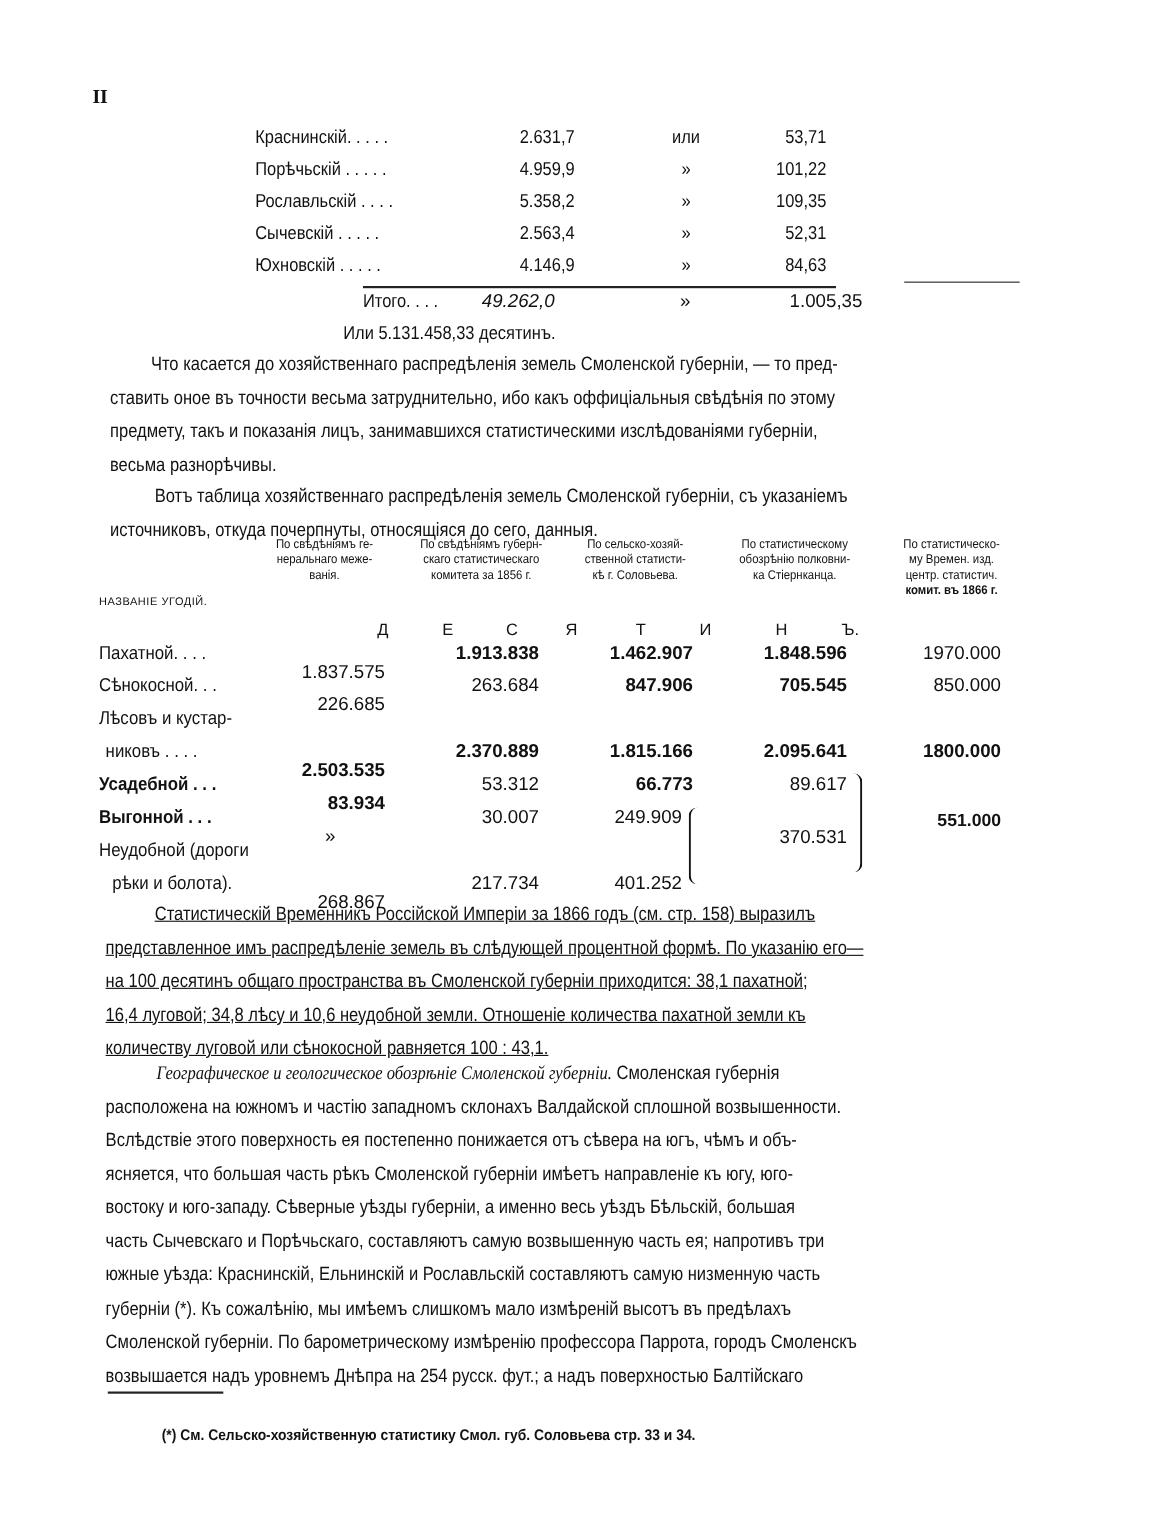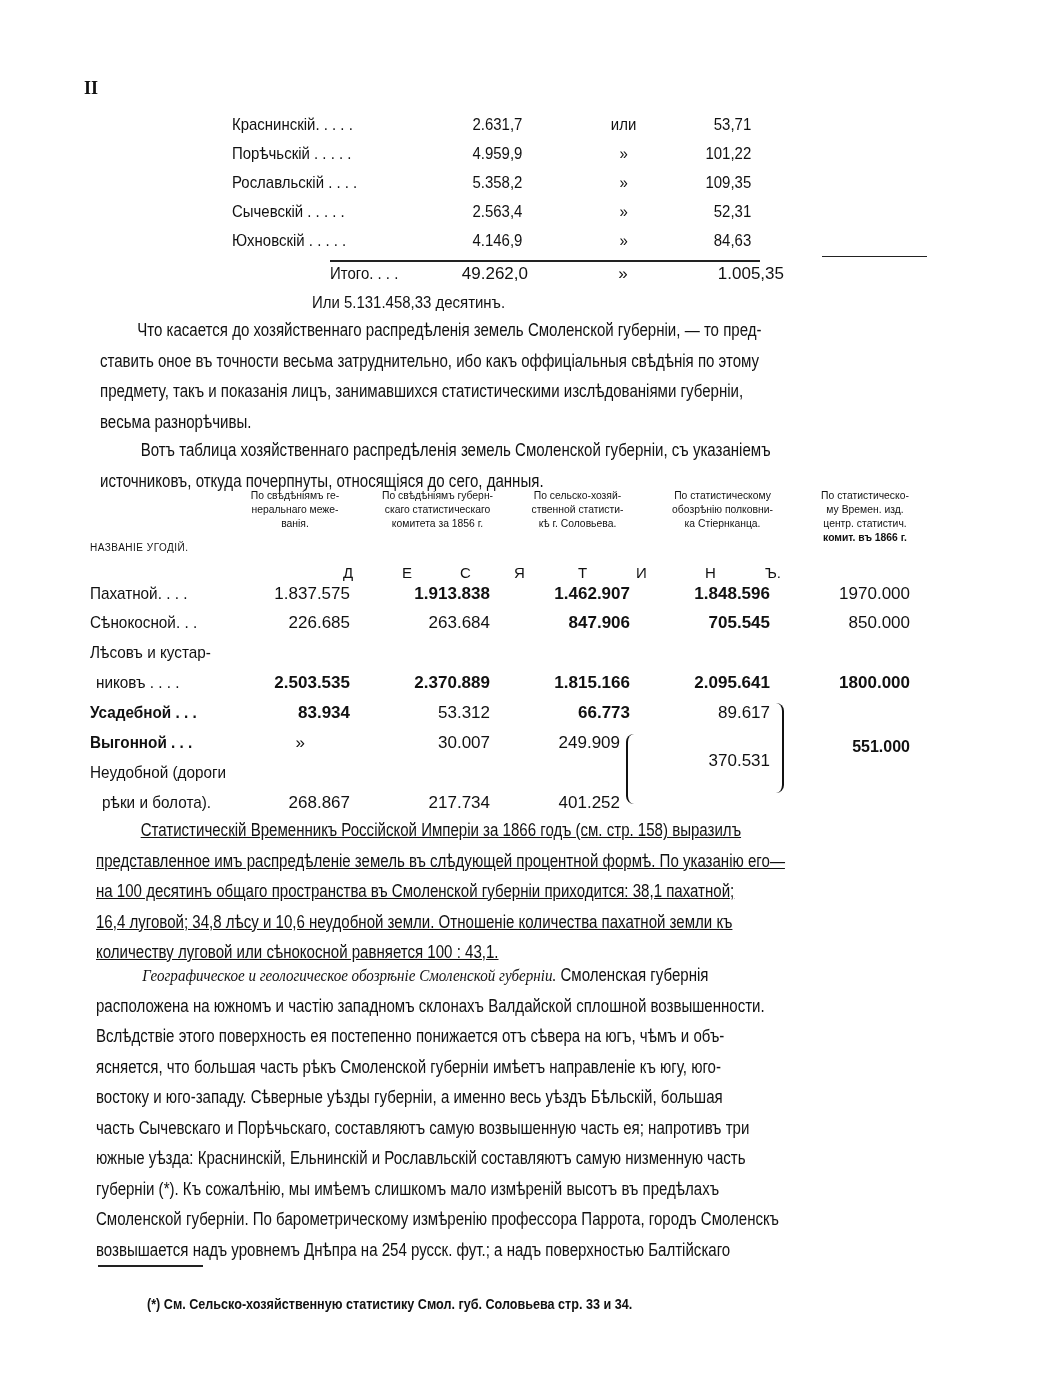--- a/index.html
+++ b/index.html
@@ -28,21 +28,21 @@
   .ital { font-style: italic; font-family: "Liberation Serif", serif; }
 
   
   .tbl { position: absolute; left: 90px; top: 488px; width: 840px; height: 320px; font-family: "Liberation Sans", sans-serif; }
   .th { position: absolute; font-size: 11.5px; line-height: 14px; text-align: center; transform: scaleX(0.9); transform-origin: center top; }
   .th-name { position: absolute; left: 0; top: 54px; font-size: 10px; letter-spacing: 0.5px; }
   .letter { position: absolute; top: 76px; font-size: 15px; }
   .tr { position: absolute; left: 0; width: 840px; font-size: 17px; }
   .rname { position: absolute; left: 0; width: 160px; white-space: nowrap; transform: scaleX(0.9); transform-origin: left top; }
   .cell { position: absolute; text-align: right; width: 110px; white-space: nowrap; }
-  .c1 { left: 150px; }
+  .c1 { left: 150px; margin-top: 17px; }
   .c2 { left: 290px; }
   .c3 { left: 430px; }
   .c4 { left: 570px; text-align: right; }
   .c5 { left: 710px; }
   .bold-num { font-weight: bold; }
 
   .brace { position: absolute; border-color: #111; border-style: solid; }
 
   .fn-rule { position: absolute; left: 98px; top: 1265px; width: 105px; height: 2px; background: #222; }
   .footnote { position: absolute; left: 147px; top: 1296px; font-size: 14px; font-weight: bold; font-family: "Liberation Sans", sans-serif; white-space: nowrap; transform: scaleX(0.9); transform-origin: left top; }
@@ -85,21 +85,21 @@
       <span class="d-pct">84,63</span>
     </div>
   </div>
 </div>
 
 <div class="rule" style="left:330px;top:260px;width:430px;"></div>
 <div class="rule" style="left:822px;top:256px;width:105px;height:1px;"></div>
 
 <div class="total-row" style="left:330px;top:264px;width:500px;height:26px;">
   <span style="position:absolute;left:0;transform:scaleX(0.88);transform-origin:left top;">Итого. . . .</span>
-  <span style="position:absolute;left:108px;width:90px;text-align:right;">49.262,0</span>
+  <span style="position:absolute;left:108px;width:90px;font-style:italic;">49.262,0</span>
   <span style="position:absolute;left:278px;width:30px;text-align:center;">»</span>
   <span style="position:absolute;left:356px;width:98px;text-align:right;">1.005,35</span>
 </div>
 <div class="total-row" style="left:312px;top:293px;transform:scaleX(0.88);transform-origin:left top;">Или 5.131.458,33 десятинъ.</div>
 
 <div class="para" style="top:315px;left:120px;">
   <span class="line indent" style="padding-left:20px">Что касается до хозяйственнаго распредѣленія земель Смоленской губерніи, — то пред-</span>
   <span class="line" style="margin-left:-20px">ставить оное въ точности весьма затруднительно, ибо какъ оффиціальныя свѣдѣнія по этому</span>
   <span class="line" style="margin-left:-20px">предмету, такъ и показанія лицъ, занимавшихся статистическими изслѣдованіями губерніи,</span>
   <span class="line" style="margin-left:-20px">весьма разнорѣчивы.</span>

